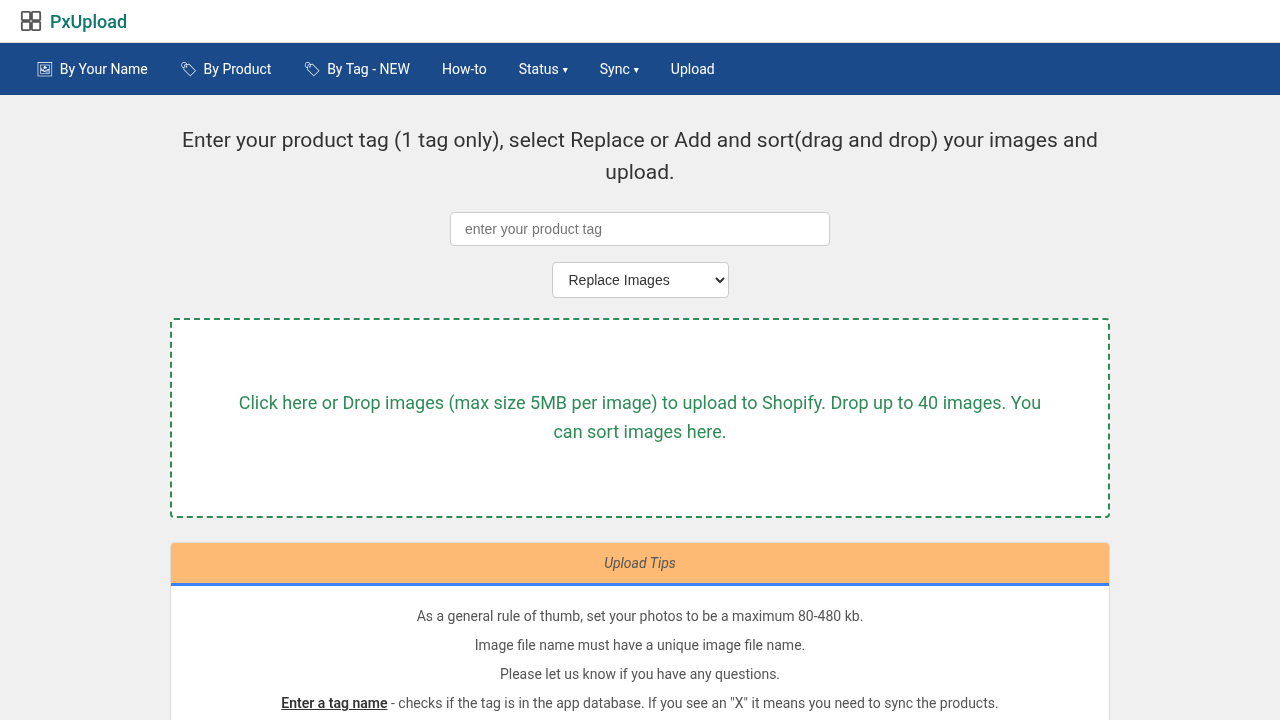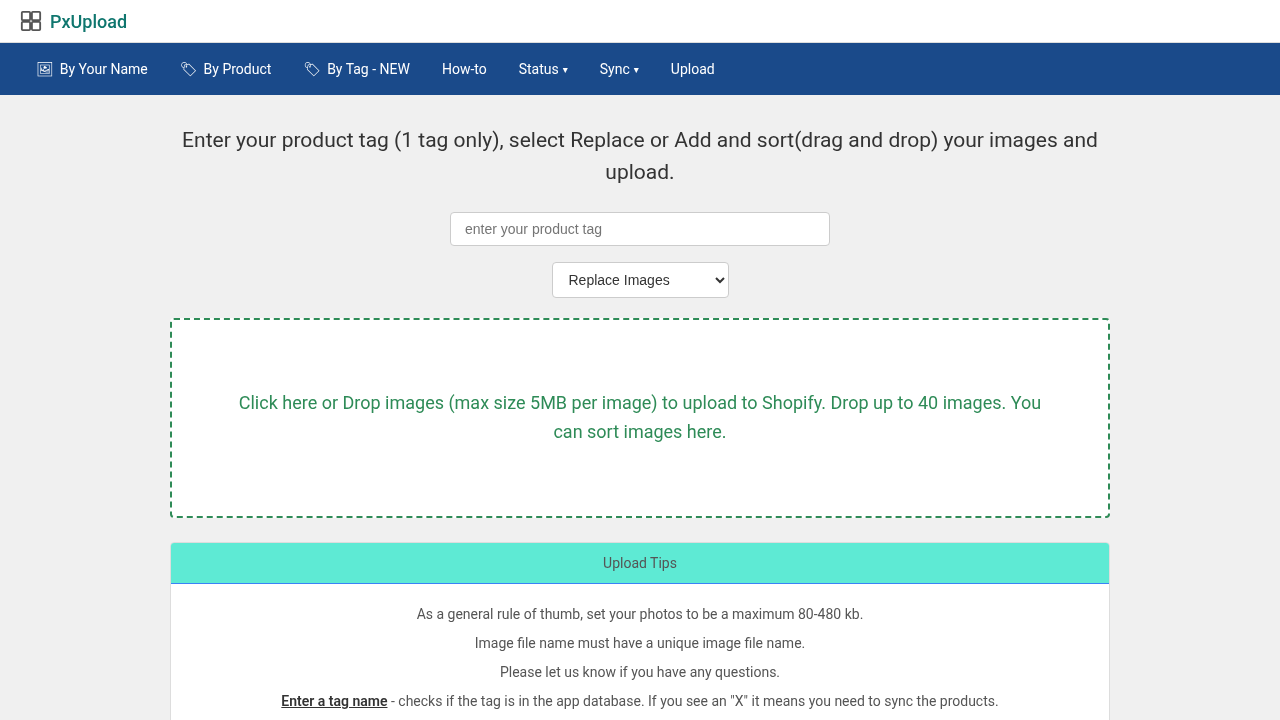--- a/index.html
+++ b/index.html
@@ -123,26 +123,27 @@
     }
 
     
     .upload-tips-container {
       border: 1px solid #ddd;
       border-radius: 4px;
       overflow: hidden;
       background: #fff;
     }
     .upload-tips-header {
-      background: #5eead4;
-      border-bottom: 1px solid #3b82f6;
+      background: #fdba74;
+      border-bottom: 3px solid #3b82f6;
       padding: 12px 20px;
       text-align: center;
       color: #555;
       font-size: 14px;
+      font-style: italic;
     }
     .upload-tips-body {
       padding: 20px;
       text-align: center;
     }
     .tips-title {
       font-weight: bold;
       font-size: 15px;
       margin-bottom: 10px;
       color: #333;

